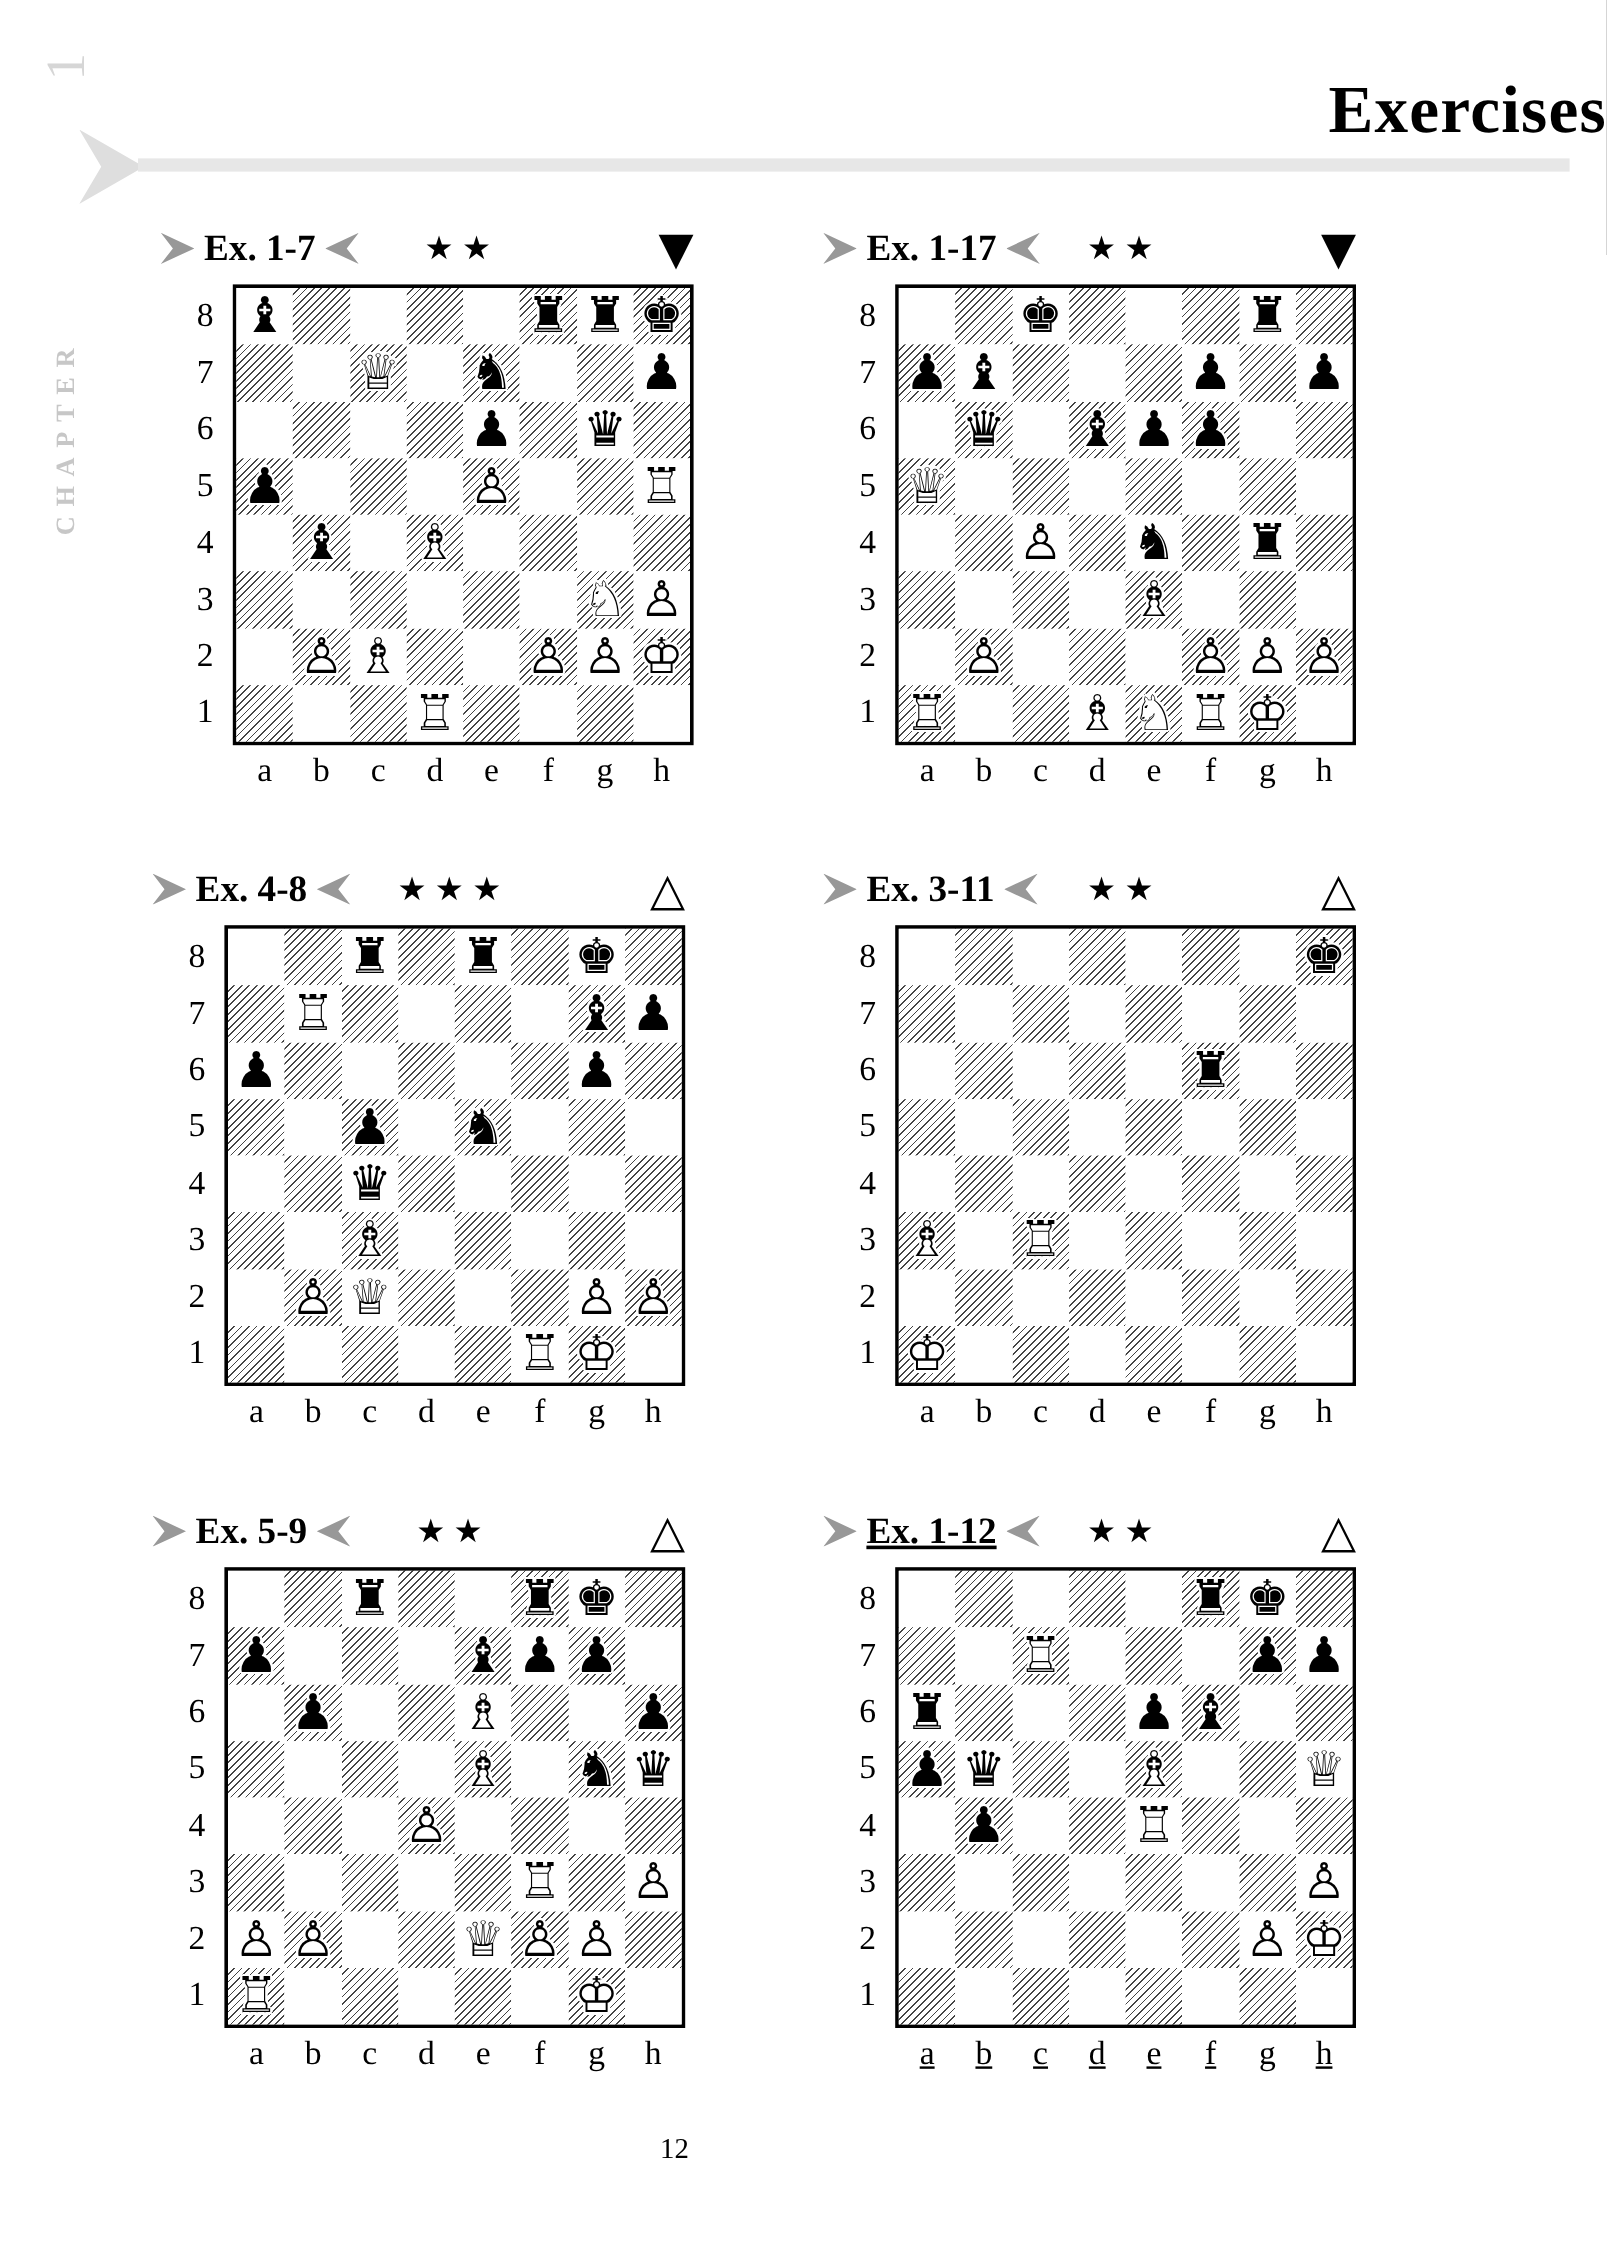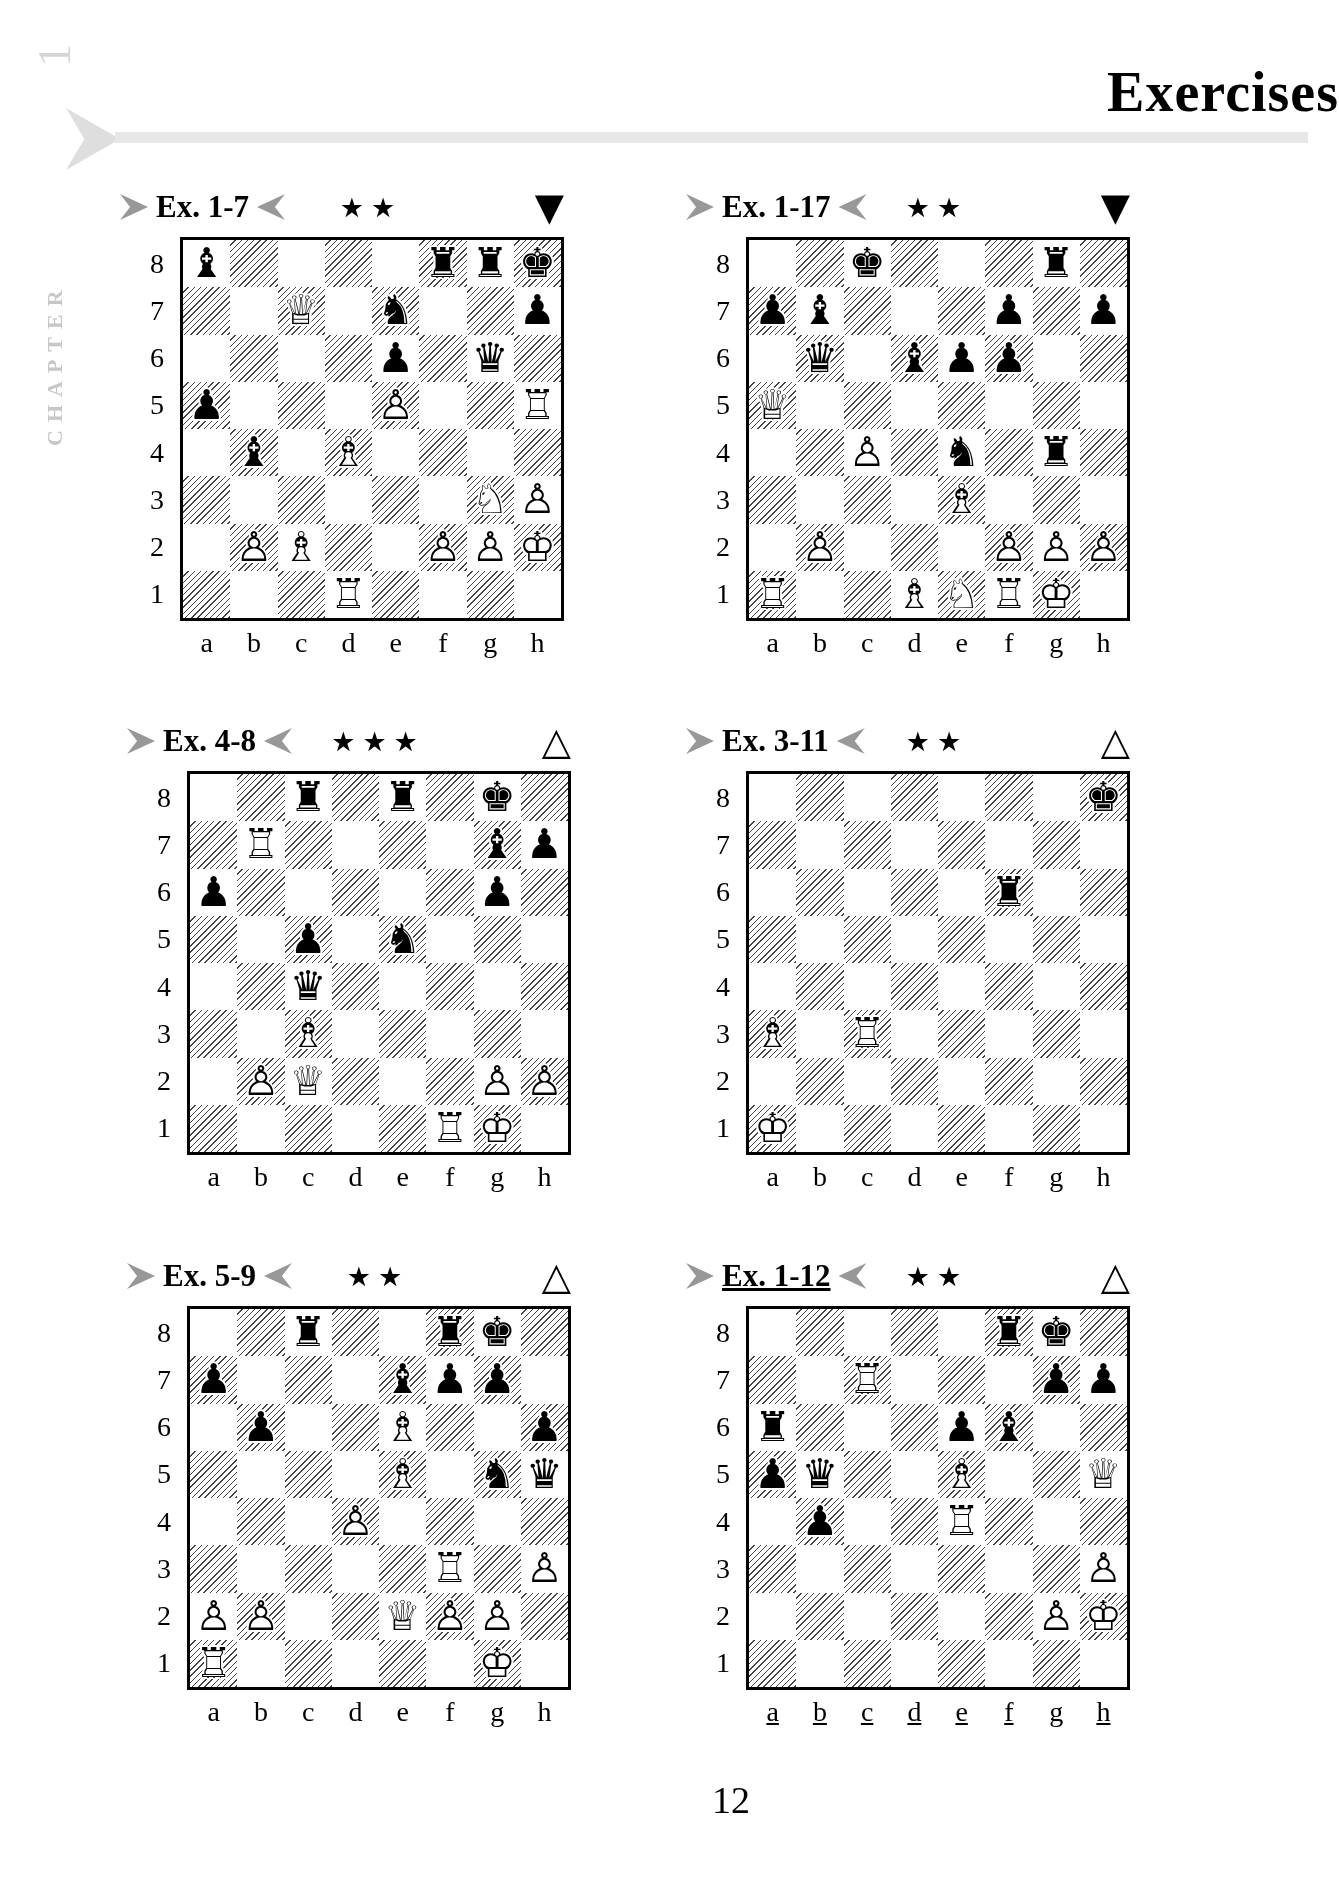--- a/index.html
+++ b/index.html
@@ -20,24 +20,24 @@
     position:absolute;left:66px;top:108px;width:54px;height:62px;background:#dedede;
     clip-path:polygon(0 0,100% 50%,0 100%,34% 50%);
   }
   .band{position:absolute;left:115px;top:132px;width:1193px;height:11px;background:#e7e7e7;}
   
   .title{
     position:absolute;left:0;top:60px;width:1339px;text-align:right;
     font-size:56px;font-weight:bold;letter-spacing:1px;
   }
   
-  .pg-num{position:absolute;left:550px;top:1778px;width:200px;text-align:right;font-size:38px;}
+  .pg-num{position:absolute;left:550px;top:1778px;width:200px;text-align:left;font-size:24px;}
   
   .exercise{position:absolute;width:444px;}
-  .ex-0{left:120px;top:185px;}
+  .ex-0{left:134px;top:185px;}
   .ex-1{left:686px;top:185px;}
   .ex-2{left:127px;top:719px;}
   .ex-3{left:686px;top:719px;}
   .ex-4{left:127px;top:1254px;}
   .ex-5{left:686px;top:1254px;text-decoration:underline;}
   .ex-header{position:relative;height:44px;margin-bottom:8px;display:flex;align-items:center;}
   .chev{display:inline-block;width:28px;height:26px;background:#989898;flex:0 0 auto;}
   .chev-right{clip-path:polygon(0 0,100% 50%,0 100%,36% 50%);}
   .chev-left{clip-path:polygon(100% 0,0 50%,100% 100%,64% 50%);}
   .ex-label{font-size:31px;font-weight:bold;margin:0 8px;white-space:nowrap;}

